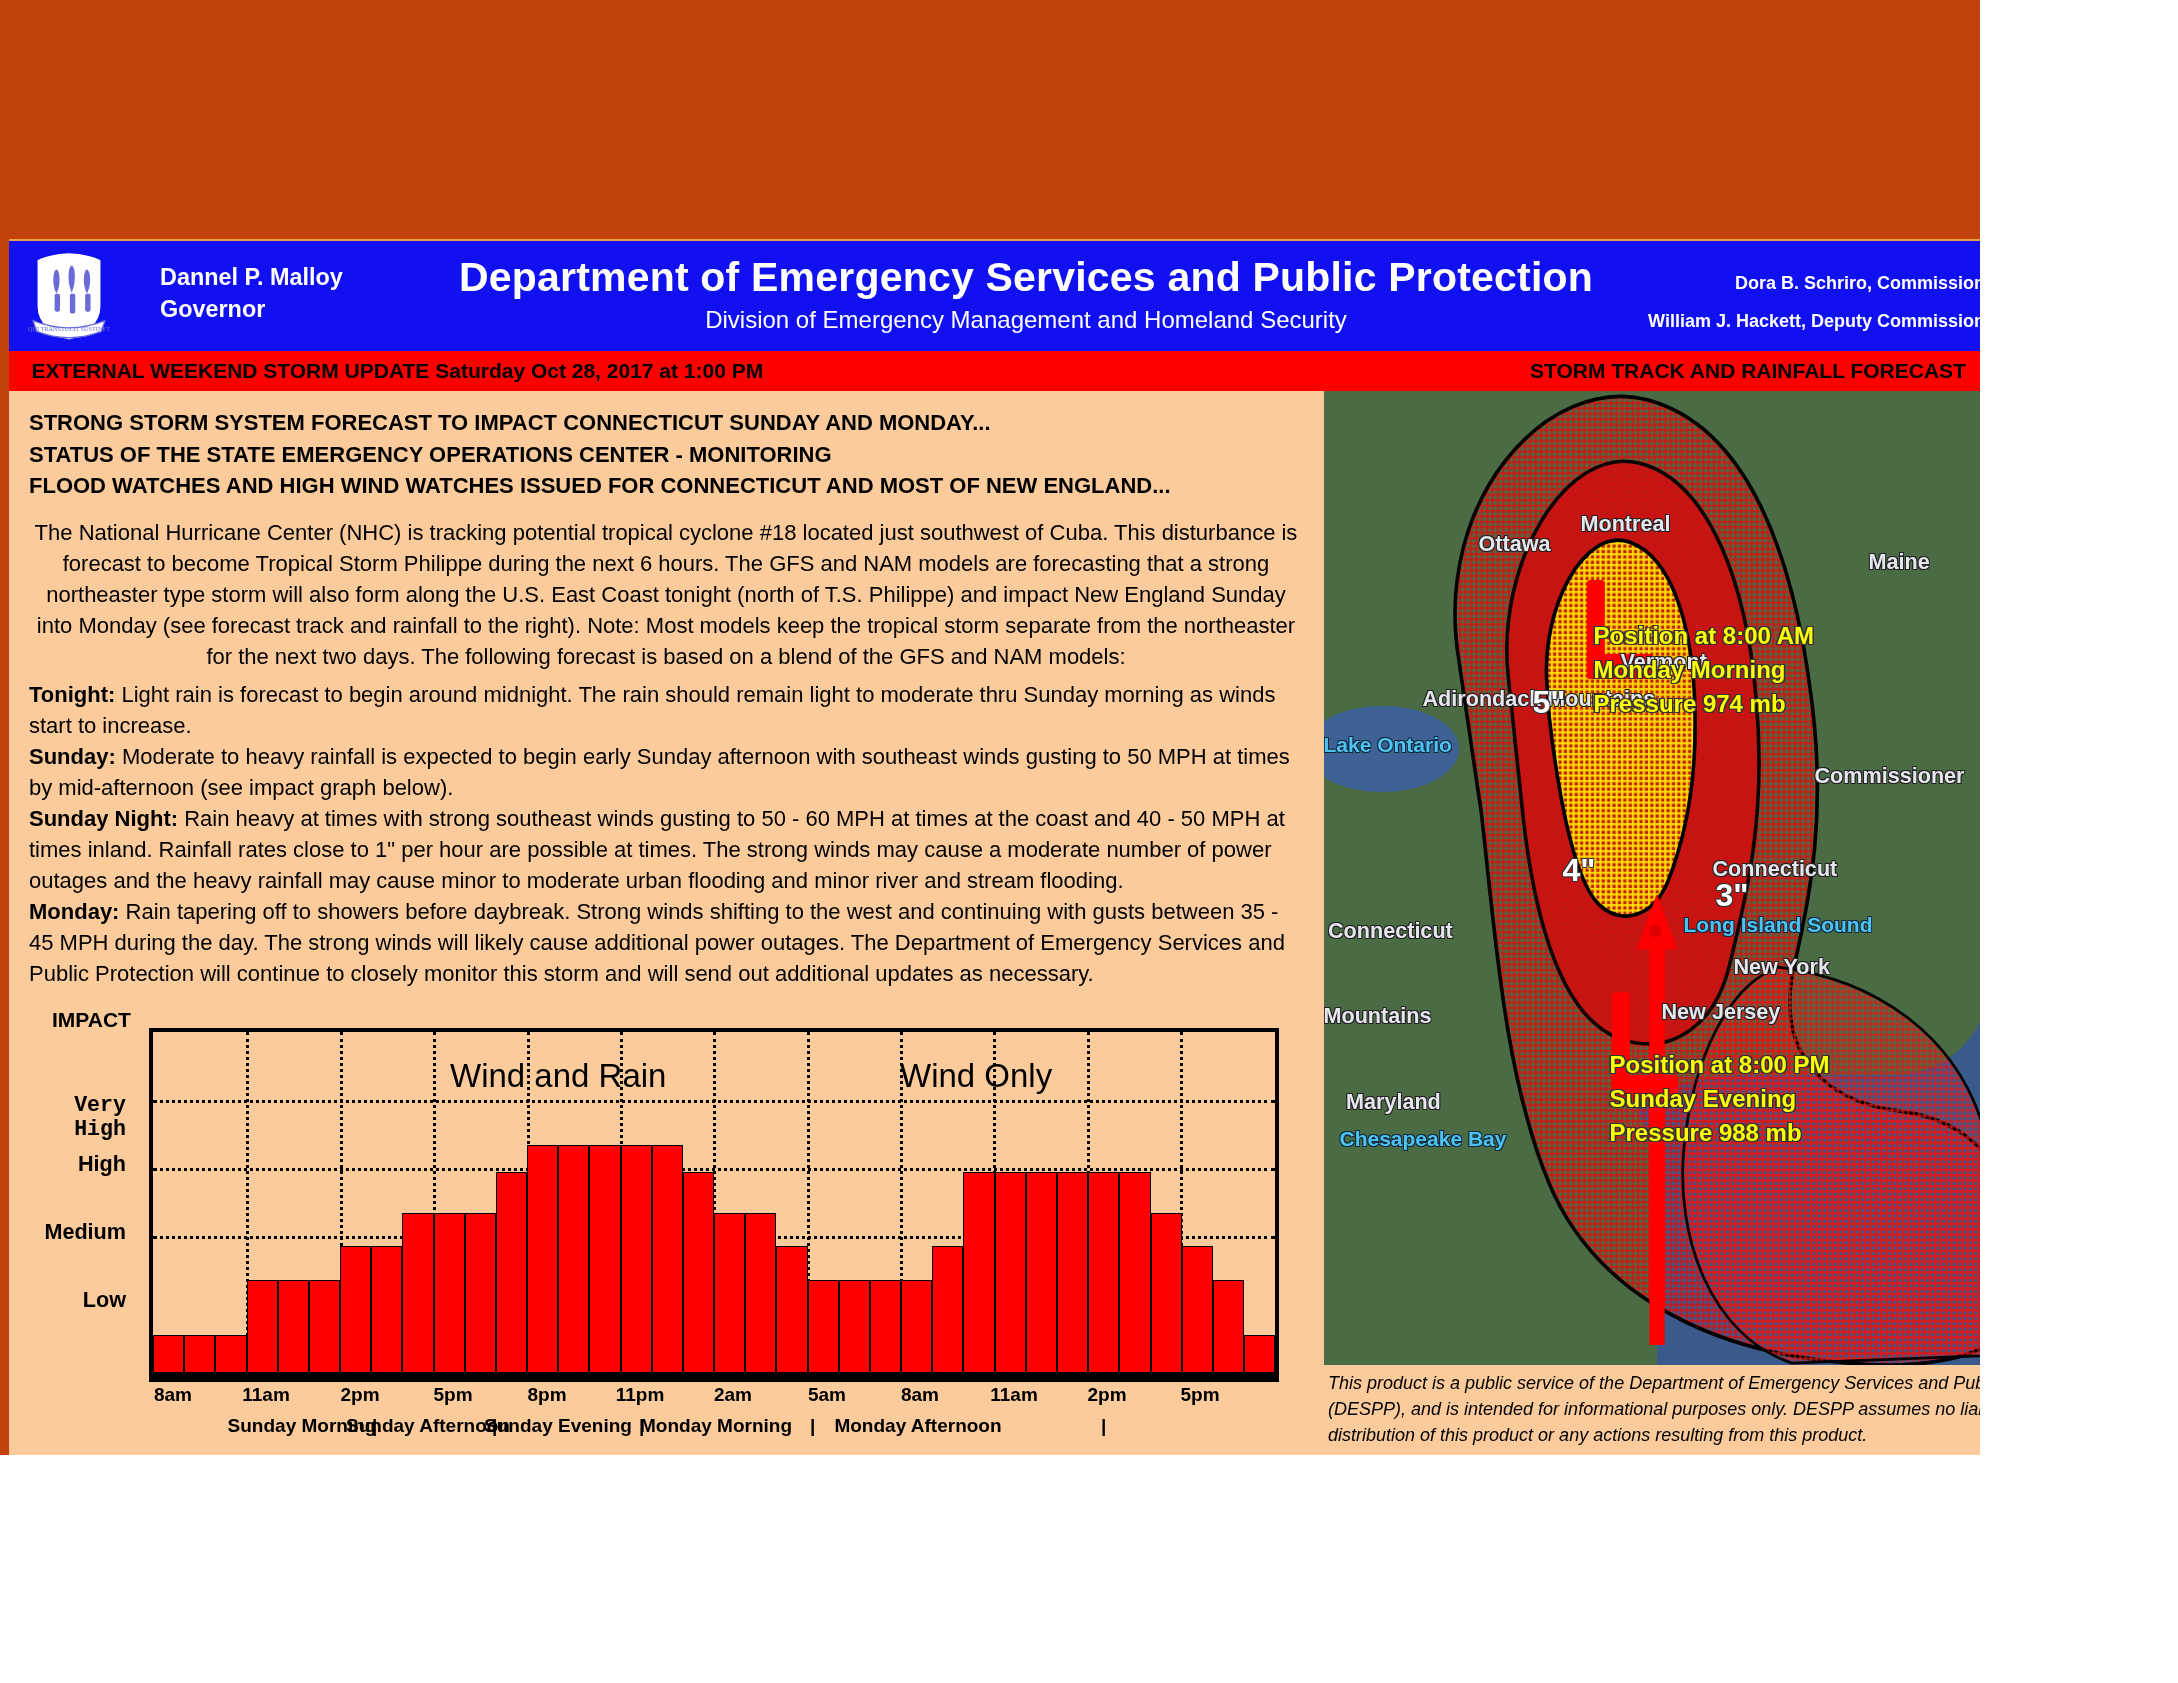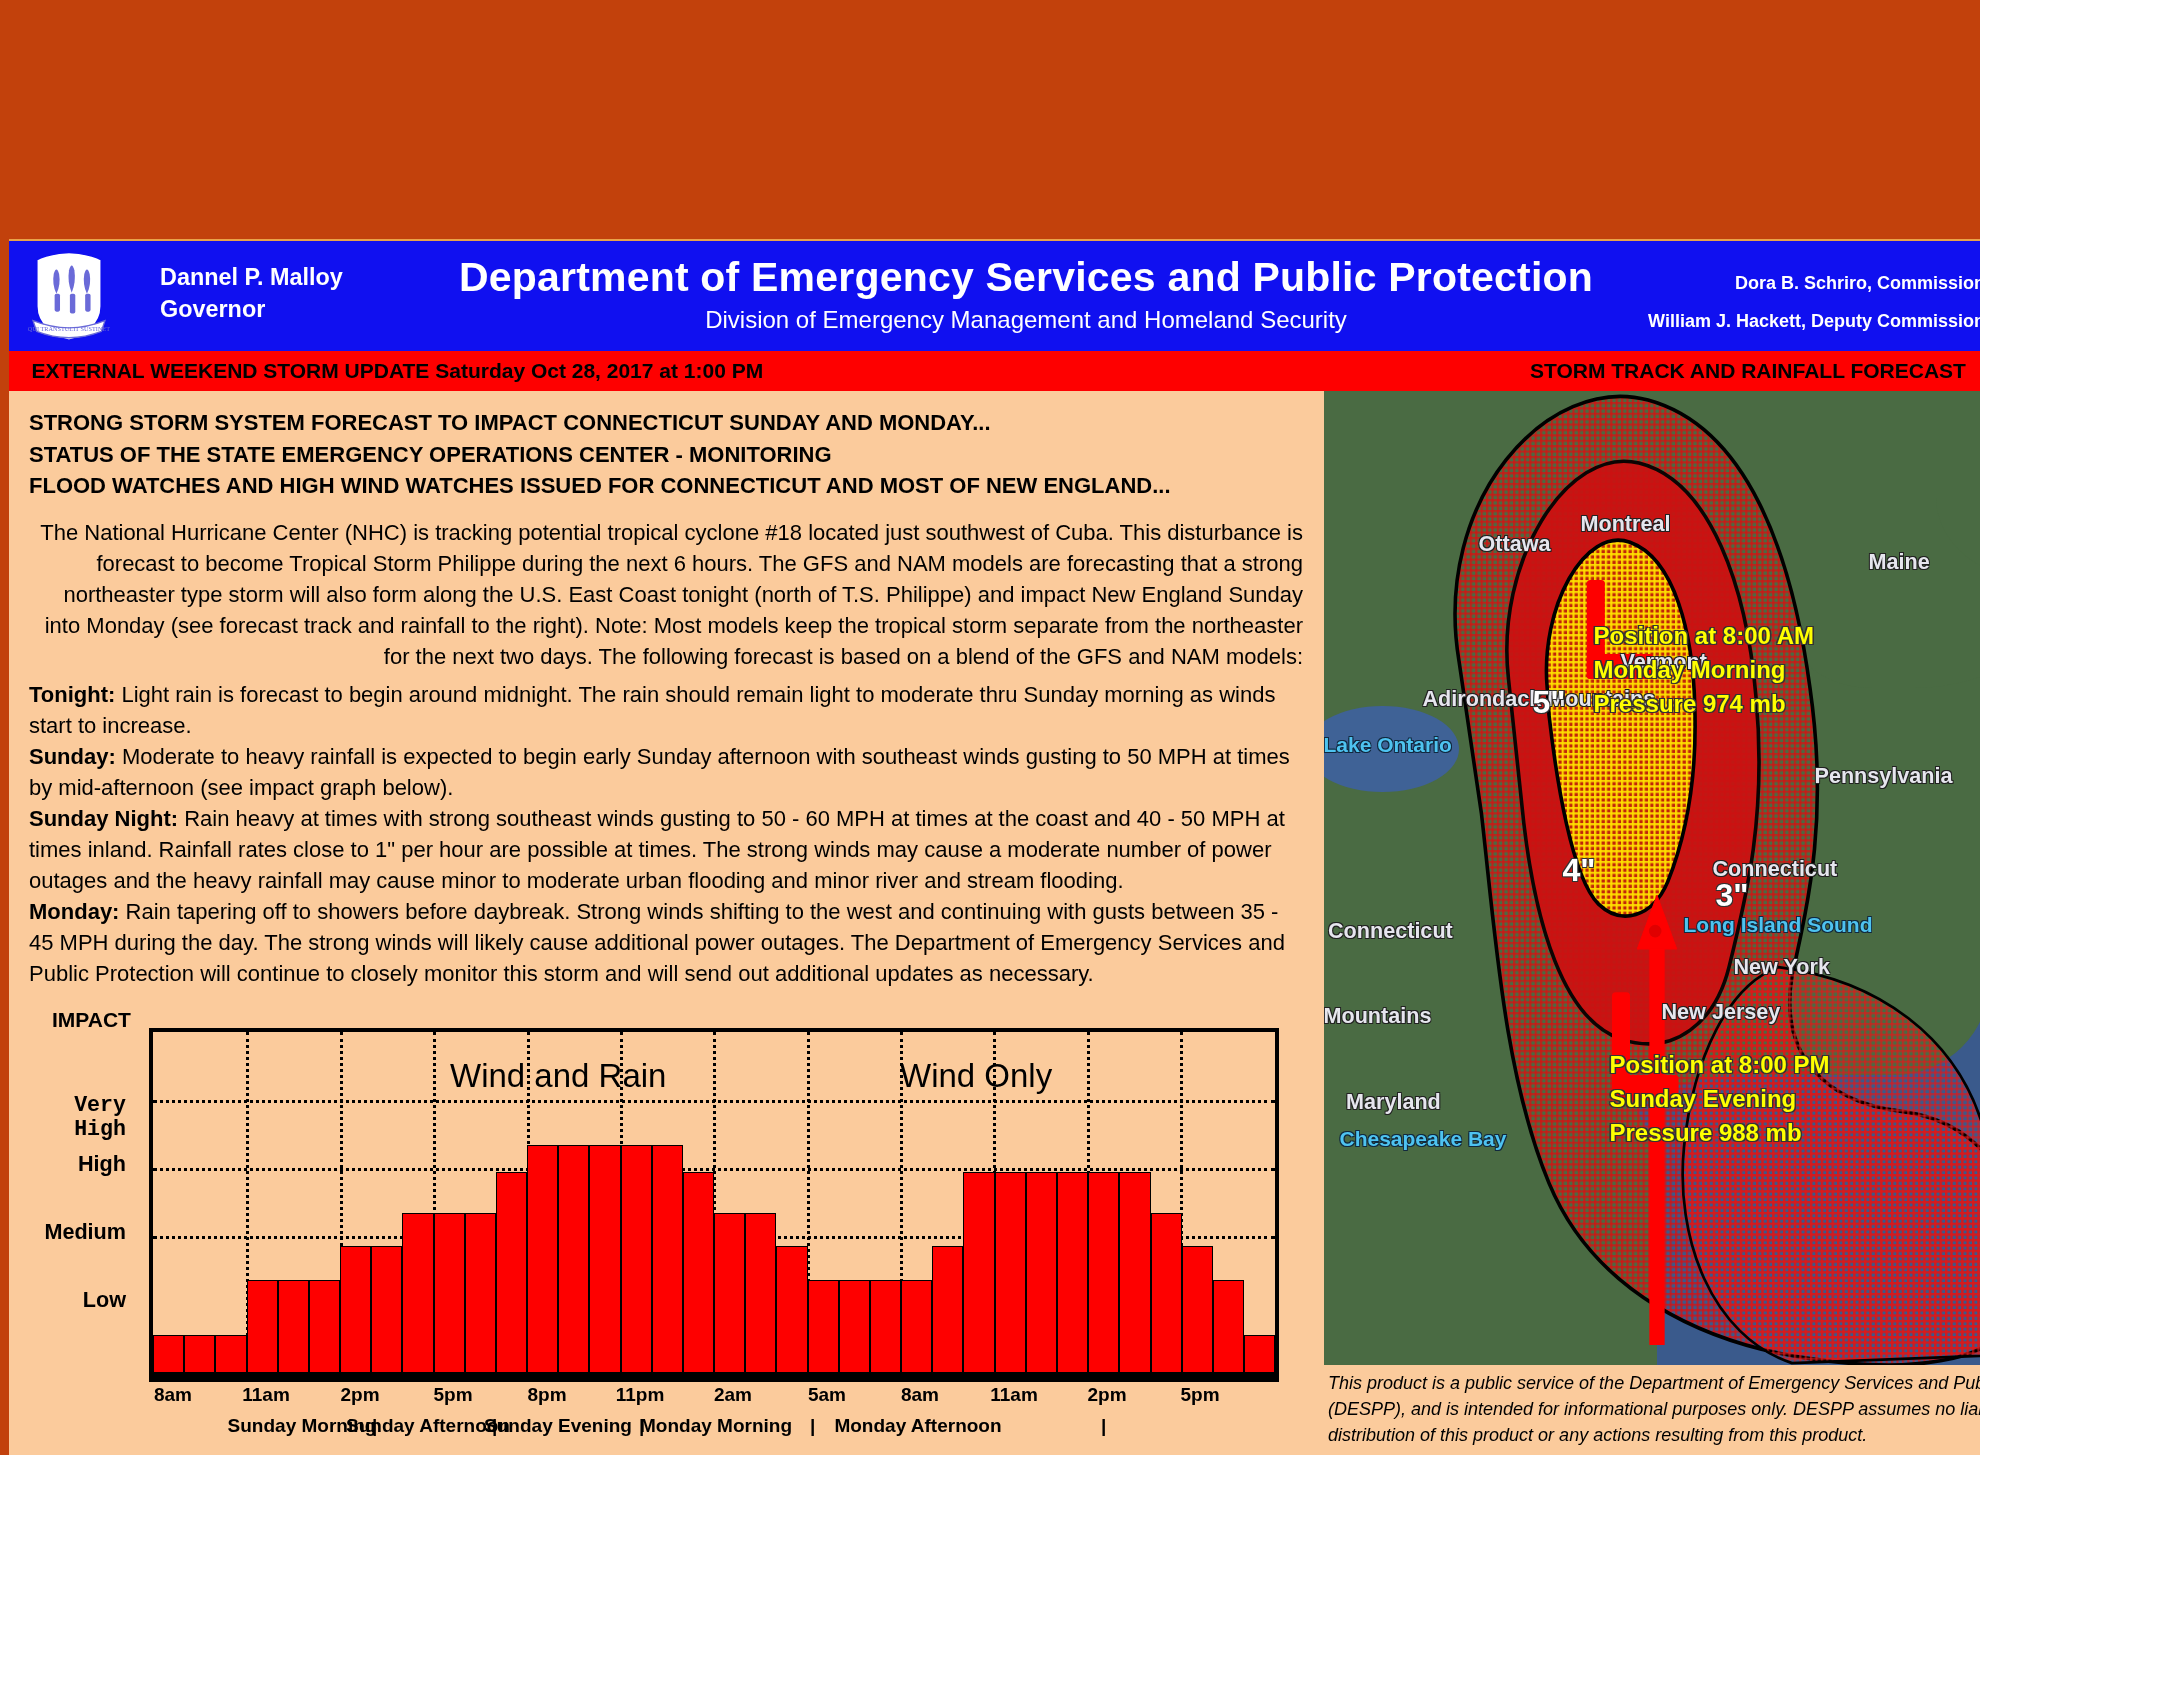--- a/index.html
+++ b/index.html
@@ -21,21 +21,21 @@
   #seal-right{position:absolute;right:14.4px;top:5.4px;width:101px;height:101px;}
 
   
   #redbar{position:absolute;left:9px;top:351px;width:2160px;height:40px;background:#fe0000;}
   #redbar .left{position:absolute;left:22.5px;top:8px;font-size:21px;font-weight:bold;color:#000;white-space:nowrap;}
   #redbar .right{position:absolute;left:1521px;top:8px;font-size:21px;font-weight:bold;color:#000;white-space:nowrap;}
 
   
   #leftpanel{position:absolute;left:9px;top:391px;width:1310px;height:1064px;background:#fbcb9c;}
   #headlines{position:absolute;left:20px;top:16px;width:1278px;color:#000;font-weight:bold;font-size:22px;line-height:31.5px;}
-  #intro{position:absolute;left:20px;top:126px;width:1274px;color:#000;font-size:22px;line-height:31px;text-align:right;}
+  #intro{position:absolute;left:20px;top:126px;width:1274px;color:#000;font-size:22px;line-height:31px;text-align:center;}
   #periods{position:absolute;left:20px;top:288px;width:1278px;color:#000;font-size:22px;line-height:31px;}
   #periods .blk{margin-bottom:0px;}
   #periods b{font-weight:bold;}
 
   
   #chart-wrap{position:absolute;left:9px;top:1008px;width:1310px;height:450px;}
   #impact-title{position:absolute;left:43px;top:0px;font-size:21px;font-weight:bold;color:#000;}
   .ylab{position:absolute;font-size:21.6px;font-weight:bold;color:#000;text-align:right;width:108px;}
   #plot{position:absolute;left:140px;top:20px;width:1130px;height:348px;background:#fbcb9c;
         border:4.5px solid #000;box-sizing:border-box;overflow:hidden;}
@@ -316,21 +316,21 @@
         </g>
         <circle cx="368" cy="600" r="7" fill="#e00000"></circle>
       </svg>
 
       <div id="maplabels">
           <div class="maplabel" style="left: 707px; top: 20px;">New Brunswick</div>
           <div class="maplabel" style="left: 545px; top: 158px;">Maine</div>
           <div class="maplabel" style="left: 257px; top: 120px;">Montreal</div>
           <div class="maplabel" style="left: 155px; top: 140px;">Ottawa</div>
           <div class="maplabel" style="left: 297px; top: 258px;">Vermont</div>
-          <div class="maplabel" style="left: 491px; top: 372px;">Pennsylvania</div>
+          <div class="maplabel" style="left: 491px; top: 372px;">Commissioner</div>
           <div class="maplabel" style="left: 389px; top: 465px;">Connecticut</div>
           <div class="maplabel" style="left: 410px; top: 563px;">New York</div>
           <div class="maplabel" style="left: 338px; top: 608px;">New Jersey</div>
           <div class="maplabel" style="left: 4.5px; top: 527px;">Connecticut</div>
           <div class="maplabel" style="left: 22.5px; top: 698px;">Maryland</div>
           <div class="maplabel" style="left: 99px; top: 295px;">Adirondack Mountains</div>
           <div class="maplabel" style="left: 0px; top: 612px;">Mountains</div>
           <div class="waterlabel" style="left: 720px; top: 209px;">Bay of Fundy</div>
           <div class="waterlabel" style="left: 0px; top: 342px;">Lake Ontario</div>
           <div class="waterlabel" style="left: 360px; top: 522px;">Long Island Sound</div>

